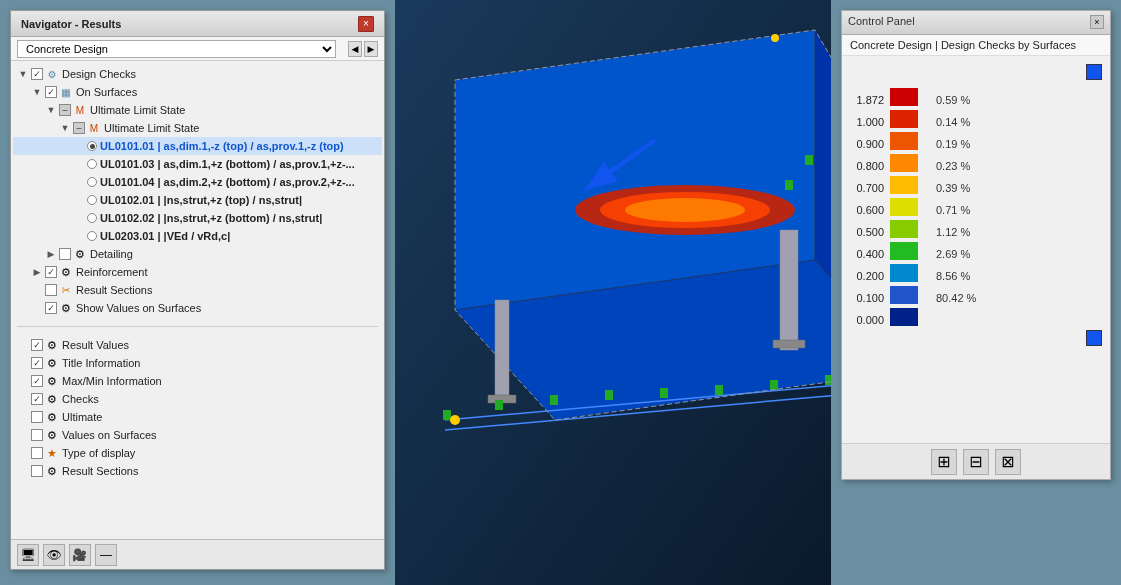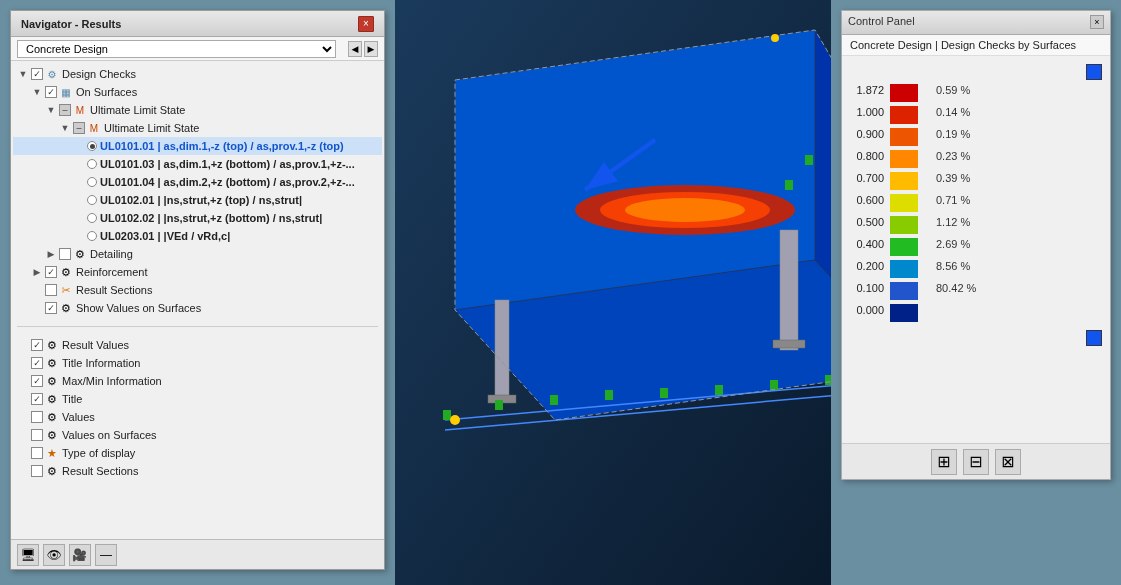--- a/index.html
+++ b/index.html
@@ -286,21 +286,21 @@
     }
 
     .color-legend {
       display: flex;
       flex-direction: column;
       gap: 0;
     }
 
     .legend-row {
       display: flex;
-      align-items: flex-start;
+      align-items: flex-end;
       height: 22px;
     }
 
     .legend-value {
       width: 40px;
       text-align: right;
       font-size: 11px;
       color: #222;
       padding-right: 6px;
     }
@@ -501,28 +501,28 @@
       <span class="expand-icon"></span>
       <span class="checkbox checked"></span>
       <span class="node-icon">⚙</span>
       <span class="item-label">Max/Min Information</span>
     </div>
 
     <div class="tree-item indent-1">
       <span class="expand-icon"></span>
       <span class="checkbox checked"></span>
       <span class="node-icon">⚙</span>
-      <span class="item-label">Title</span>
+      <span class="item-label">Checks</span>
     </div>
 
     <div class="tree-item indent-1">
       <span class="expand-icon"></span>
       <span class="checkbox"></span>
       <span class="node-icon">⚙</span>
-      <span class="item-label">Values</span>
+      <span class="item-label">Ultimate</span>
     </div>
 
     <div class="tree-item indent-1">
       <span class="expand-icon"></span>
       <span class="checkbox"></span>
       <span class="node-icon">⚙</span>
       <span class="item-label">Values on Surfaces</span>
     </div>
 
     <div class="tree-item indent-1">

